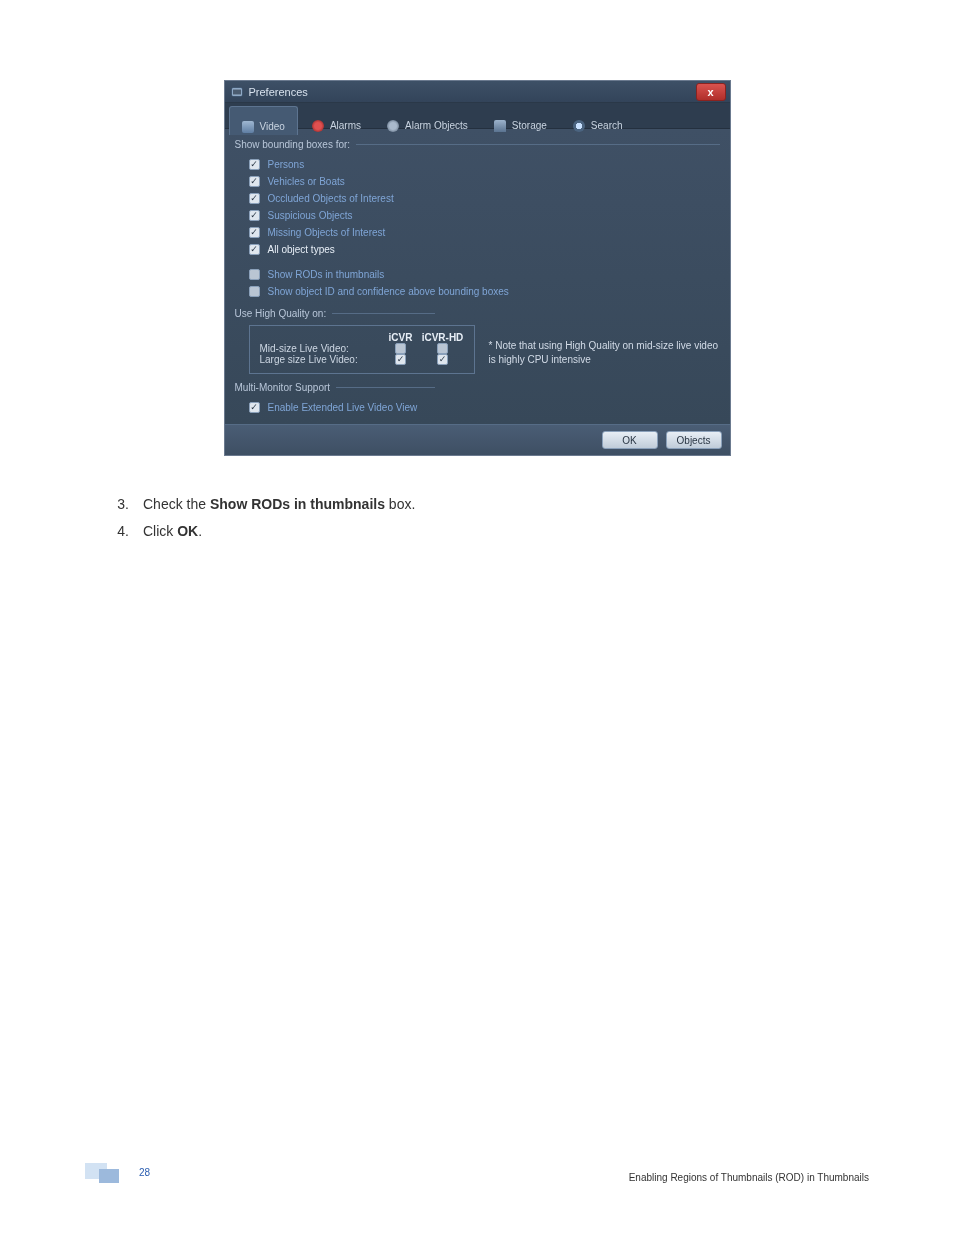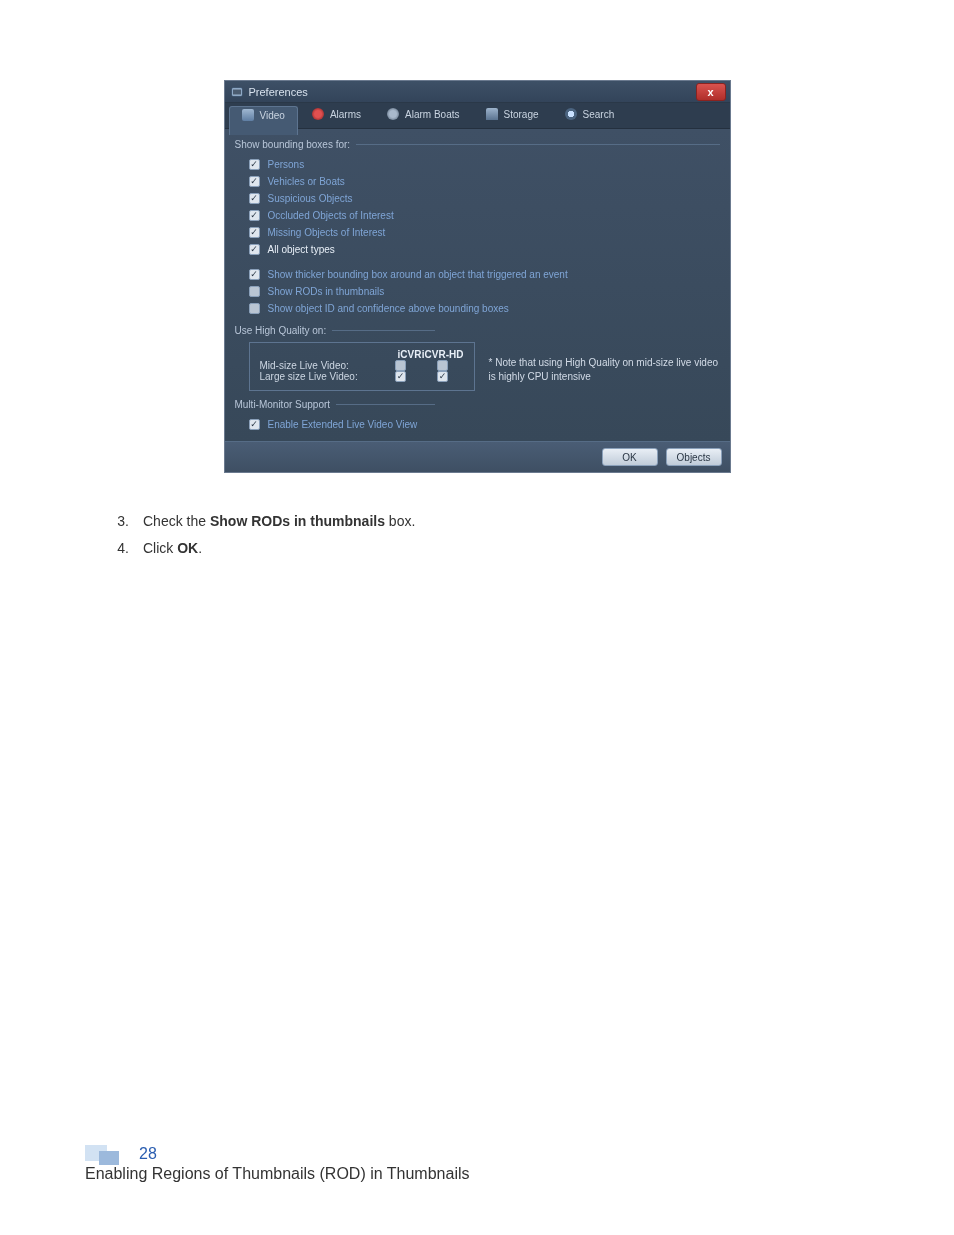--- a/index.html
+++ b/index.html
@@ -51,21 +51,21 @@
   }
   .tabstrip {
     display: flex;
     background: #2e3d4f;
     height: 26px;
     border-bottom: 1px solid #24303f;
     padding: 3px 4px 0 4px;
     gap: 2px;
   }
   .tab {
-    display: flex; align-items: flex-end;
+    display: flex; align-items: flex-start;
     padding: 14px 12px;
     gap: 6px;
     color: #c9d4e1;
     border-radius: 3px 3px 0 0;
     font-size: 10px;
   }
   .tab.active {
     background: #455a73;
     border: 1px solid #5d7490;
     border-bottom: none;
@@ -135,21 +135,21 @@
     gap: 14px;
     margin-top: 2px;
     padding-left: 14px;
   }
   .quality-table {
     border: 1px solid #5d7490;
     padding: 6px 10px 8px 10px;
   }
   .qt-row { display: flex; align-items: center; }
   .qt-label { width: 120px; color: #cdd7e3; font-size: 10px; }
-  .qt-col { width: 42px; text-align: right; font-size: 10px; }
+  .qt-col { width: 42px; text-align: center; font-size: 10px; }
   .qt-head .qt-col { color: #e8eff7; font-weight: bold; }
   .qt-cell { width: 42px; display:flex; justify-content:center; }
   .qt-cell .box {
     width: 11px; height: 11px;
     background: #dfe6ee;
     border: 1px solid #8aa0ba;
     border-radius:2px;
     display:inline-flex; align-items:center; justify-content:center;
   }
   .qt-cell .box.checked::after { content:"✓"; font-size:9px; color:#2b3846; line-height:1; }
@@ -197,24 +197,23 @@
   .step-text b { font-weight: bold; }
 
   
   .page-footer {
     position: absolute;
     bottom: 52px;
     left: 85px;
     right: 85px;
     display:flex;
     justify-content: space-between;
-    align-items: flex-start;
-    font-size: 16px;
+    align-items: flex-end;
+    font-size: 10px;
     color: #3b5ea2;
-    flex-direction: column;
   }
   .footer-left { display:flex; align-items:center; gap: 12px; }
   .footer-logo {
     width: 42px; height: 22px;
     position: relative;
   }
   .footer-logo .sq1 {
     position:absolute; left:0; top:2px; width:22px; height:16px;
     background:#d2e2f3;
   }
@@ -250,21 +249,21 @@
       <div class="tab active">
         <span class="tab-icon icon-video"></span>
         <span>Video</span>
       </div>
       <div class="tab">
         <span class="tab-icon icon-alarms"></span>
         <span>Alarms</span>
       </div>
       <div class="tab">
         <span class="tab-icon icon-alarmsounds"></span>
-        <span>Alarm Boats</span>
+        <span>Alarm Objects</span>
       </div>
       <div class="tab">
         <span class="tab-icon icon-storage"></span>
         <span>Storage</span>
       </div>
       <div class="tab">
         <span class="tab-icon icon-search"></span>
         <span>Search</span>
       </div>
     </div>
@@ -276,41 +275,37 @@
       <div class="check-row">
         <span class="box checked"></span>
         <span>Persons</span>
       </div>
       <div class="check-row">
         <span class="box checked"></span>
         <span>Vehicles or Boats</span>
       </div>
       <div class="check-row">
         <span class="box checked"></span>
+        <span>Occluded Objects of Interest</span>
+      </div>
+      <div class="check-row">
+        <span class="box checked"></span>
         <span>Suspicious Objects</span>
       </div>
       <div class="check-row">
         <span class="box checked"></span>
-        <span>Occluded Objects of Interest</span>
-      </div>
-      <div class="check-row">
-        <span class="box checked"></span>
         <span>Missing Objects of Interest</span>
       </div>
       <div class="check-row white-label">
         <span class="box checked"></span>
         <span>All object types</span>
       </div>
 
       <div style="height:8px"></div>
 
-      <div class="check-row indent2" style="color:#7fa5d6;">
-        <span class="box checked"></span>
-        <span>Show thicker bounding box around an object that triggered an event</span>
-      </div>
       <div class="check-row indent2" style="color:#7fa5d6;">
         <span class="box unchecked"></span>
         <span>Show RODs in thumbnails</span>
       </div>
       <div class="check-row indent2" style="color:#7fa5d6;">
         <span class="box unchecked"></span>
         <span>Show object ID and confidence above bounding boxes</span>
       </div>
 
       <div class="subgroup">

